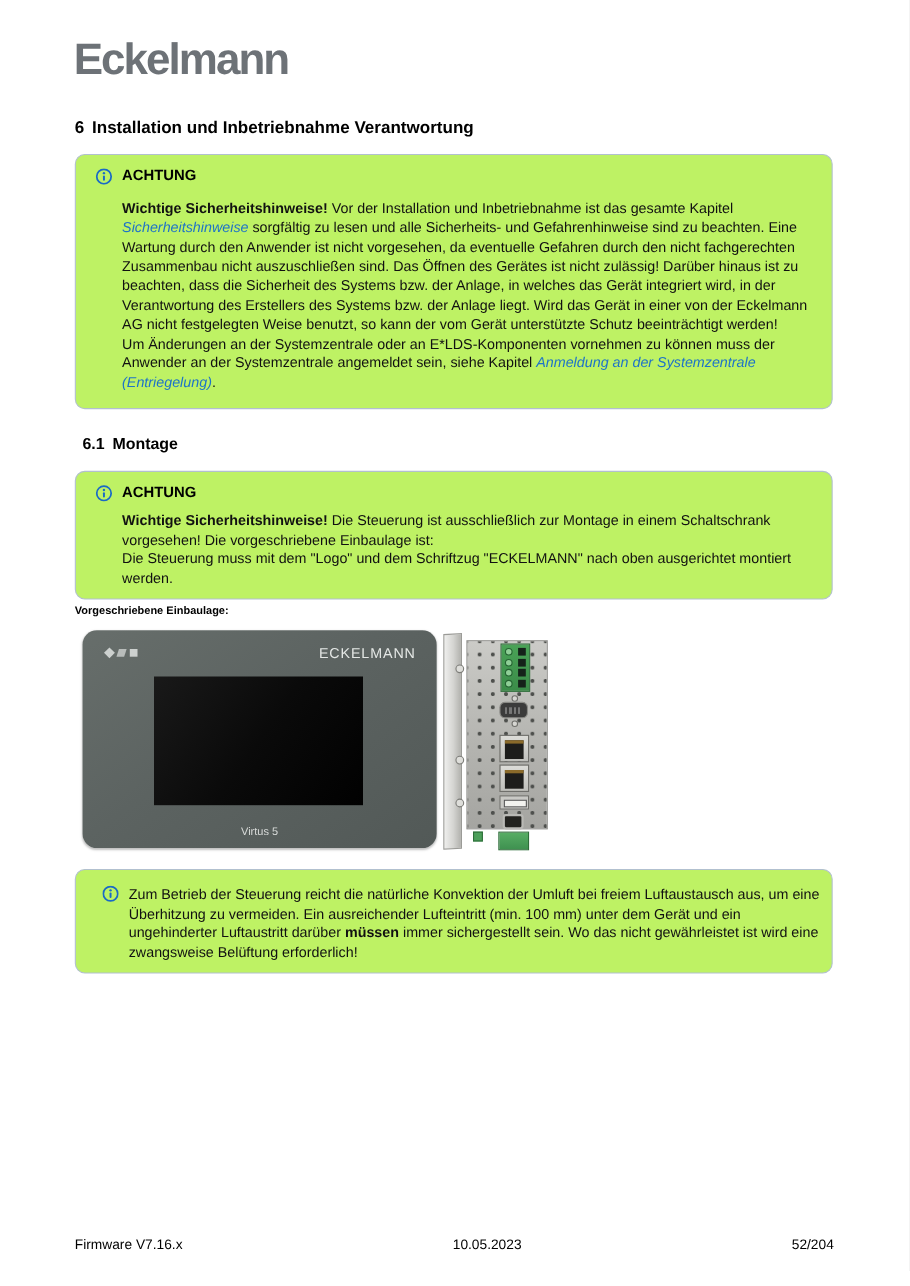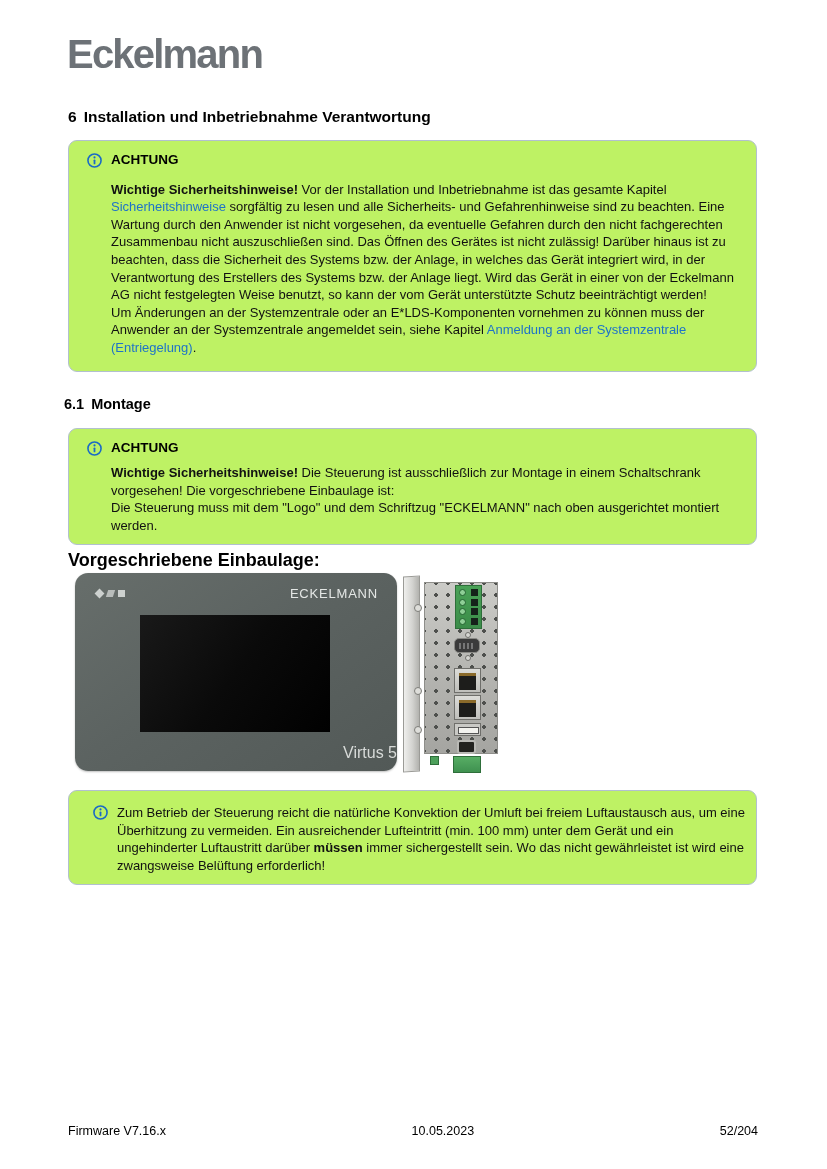--- a/index.html
+++ b/index.html
@@ -9,61 +9,61 @@
     margin:0 auto;
   }
   
   .company-logo{
     position:absolute;left:67px;top:34px;
     font-size:40px;font-weight:700;letter-spacing:-1.8px;
     color:var(--logo-gray);line-height:1;
   }
   
   .h1{position:absolute;left:68px;top:108px;font-size:15.5px;font-weight:700;color:#000;}
-  .h2{position:absolute;left:64px;top:396px;font-size:14.5px;font-weight:700;color:#000;}
+  .h2{position:absolute;left:75px;top:396px;font-size:14.5px;font-weight:700;color:#000;}
   .h-num{margin-right:7px;}
   
   .notice{
     position:absolute;left:68px;width:689px;box-sizing:border-box;
     background:#bef264;border:1px solid var(--box-border);border-radius:9px;
     padding:11px 10px 10px 18px;
     display:grid;grid-template-columns:24px 1fr;
   }
   .notice-1{top:140px;min-height:232px;}
   .notice-2{top:428px;min-height:114px;}
   .notice-3{top:790px;min-height:88px;padding-top:13px;padding-left:24px;}
   .n-icon{grid-column:1;padding-top:1px;line-height:0;}
   .n-title{grid-column:2;font-size:13.5px;font-weight:700;color:#000;line-height:16px;}
   .n-body{grid-column:2;margin-top:8px;font-size:13px;line-height:17.6px;color:#111;max-width:640px;}
   .notice-3 .n-body{margin-top:0;}
   .run-bold{font-weight:700;margin-top:45px;}
-  .run-link{color:var(--link-blue);}
-  
-  .fig-caption{position:absolute;left:68px;top:550px;font-size:18px;font-weight:700;color:#000;}
+  .run-link{color:var(--link-blue);font-style:italic;}
+  
+  .fig-caption{position:absolute;left:68px;top:550px;font-size:10px;font-weight:700;color:#000;}
   
   .front-device{
     position:absolute;left:75px;top:573px;width:322px;height:198px;
     border-radius:13px;background:linear-gradient(145deg,#676e6b 0%,#5c6361 45%,#525957 100%);
     box-shadow:0 1px 2px rgba(0,0,0,0.25);
   }
   .front-logo-mark{position:absolute;left:21px;top:17px;display:flex;gap:4px;align-items:center;}
   .mark-sq{width:7px;height:7px;background:#cdd1cf;}
   .mark-1{transform:rotate(45deg);}
   .mark-2{transform:skewX(-18deg);background:#b9bdbb;}
   .front-brand{
     position:absolute;right:19px;top:13px;color:#e4e7e5;
     font-size:13px;letter-spacing:0.8px;
   }
   .front-screen{
     position:absolute;left:65px;top:42px;width:190px;height:117px;
     background:linear-gradient(125deg,#191919 0%,#0a0a0a 50%,#010101 100%);
   }
   .front-model{
-    position:absolute;bottom:9px;left:0;width:100%;text-align:right;
-    color:#d7dad8;font-size:16px;
+    position:absolute;bottom:9px;left:0;width:100%;text-align:center;
+    color:#d7dad8;font-size:10px;
   }
   
   .side-device{position:absolute;left:403px;top:574px;width:100px;height:206px;}
   .side-flange{
     position:absolute;left:0;top:2px;width:17px;height:196px;
     background:linear-gradient(90deg,#efefed 0%,#d4d4d1 55%,#b2b2ae 100%);
     transform:skewY(-3deg);border:1px solid #9b9b97;box-sizing:border-box;
   }
   .bolt{position:absolute;width:8px;height:8px;border-radius:50%;
     background:#dededa;border:1px solid #7d7d79;left:11px;box-sizing:border-box;}

